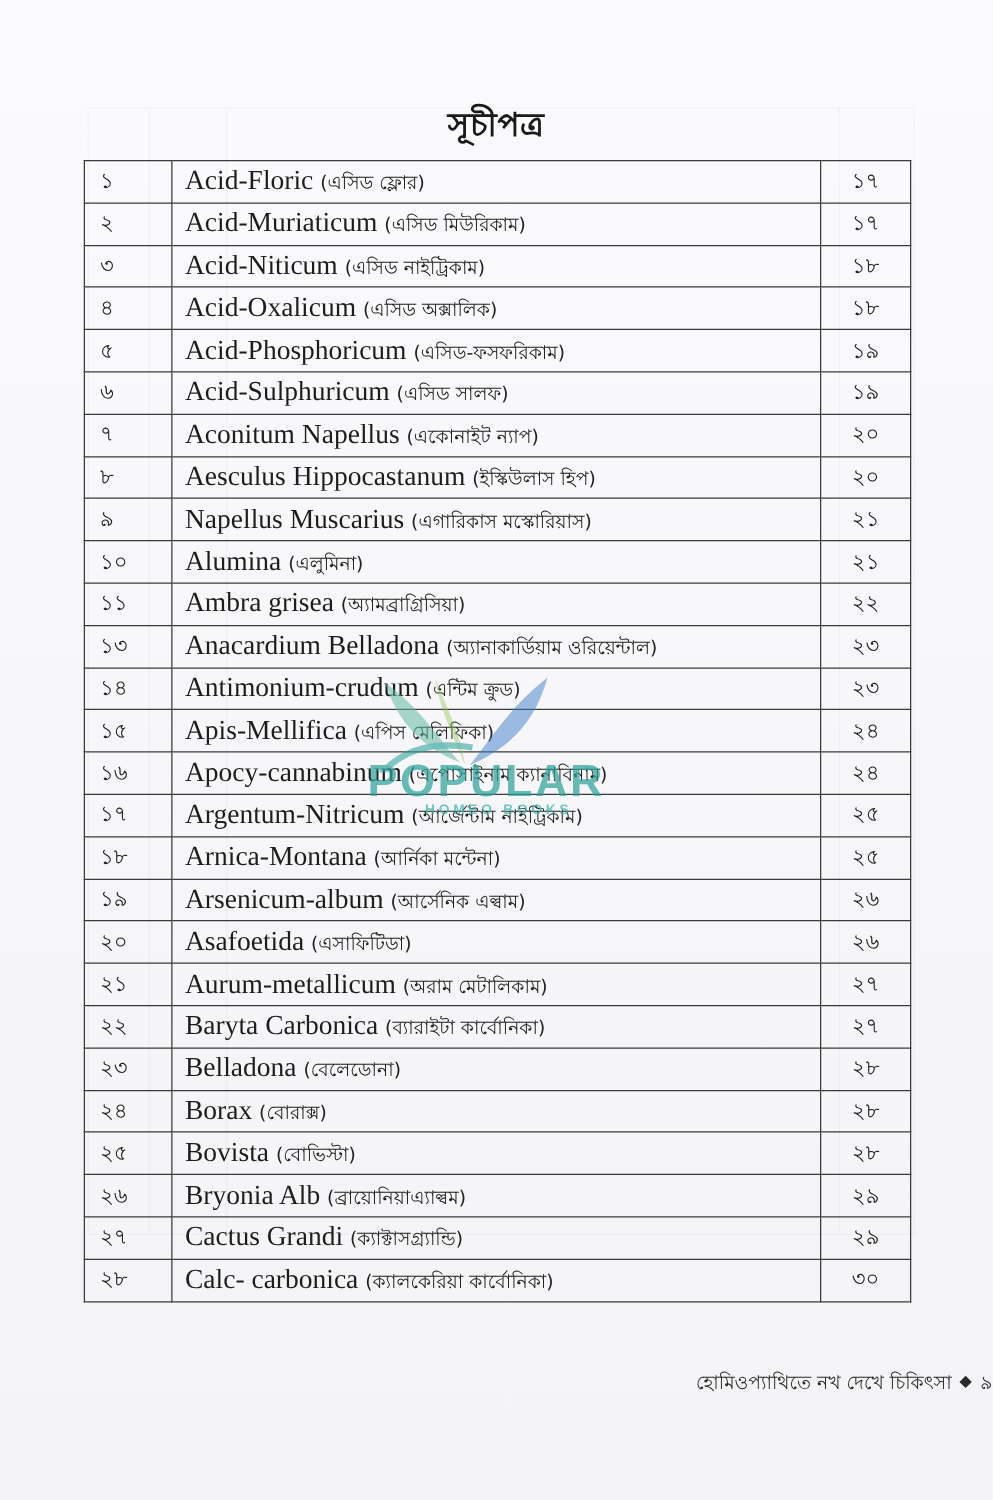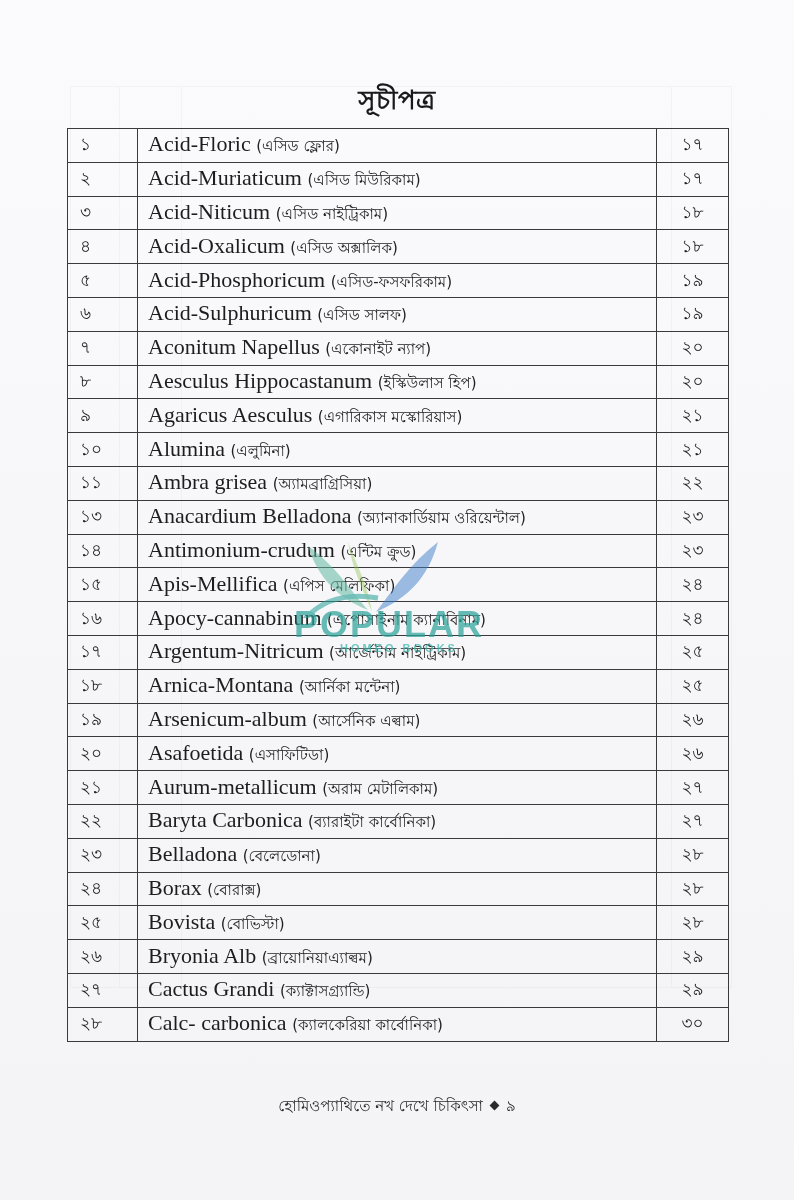--- a/index.html
+++ b/index.html
@@ -108,21 +108,21 @@
       font-weight: bold;
       font-size: 11px;
       letter-spacing: 3px;
       color: #3cb3aa;
       padding-left: 32px;
     }
     .footer {
       position: absolute;
       left: 0; width: 794px;
       top: 1094px;
-      text-align: center;
+      text-align: right;
       font-family: "DejaVu Sans", sans-serif;
       font-size: 15px;
       color: #2a2a2a;
     }
     .footer .diamond {
       display: inline-block;
       width: 7px; height: 7px;
       background: #2a2a2a;
       transform: rotate(45deg);
       margin: 0 8px 2px 8px;
@@ -184,21 +184,21 @@
           <td class="name"><span>Aconitum Napellus</span> <span class="bn">(একোনাইট ন্যাপ)</span></td>
           <td class="page-no">২০</td>
         </tr>
         <tr>
           <td class="num">৮</td>
           <td class="name"><span>Aesculus Hippocastanum</span> <span class="bn">(ইস্কিউলাস হিপ)</span></td>
           <td class="page-no">২০</td>
         </tr>
         <tr>
           <td class="num">৯</td>
-          <td class="name"><span>Agaricus Aesculus</span> <span class="bn">(এগারিকাস মস্কোরিয়াস)</span></td>
+          <td class="name"><span>Napellus Muscarius</span> <span class="bn">(এগারিকাস মস্কোরিয়াস)</span></td>
           <td class="page-no">২১</td>
         </tr>
         <tr>
           <td class="num">১০</td>
           <td class="name"><span>Alumina</span> <span class="bn">(এলুমিনা)</span></td>
           <td class="page-no">২১</td>
         </tr>
         <tr>
           <td class="num">১১</td>
           <td class="name"><span>Ambra grisea</span> <span class="bn">(অ্যামব্রাগ্রিসিয়া)</span></td>

